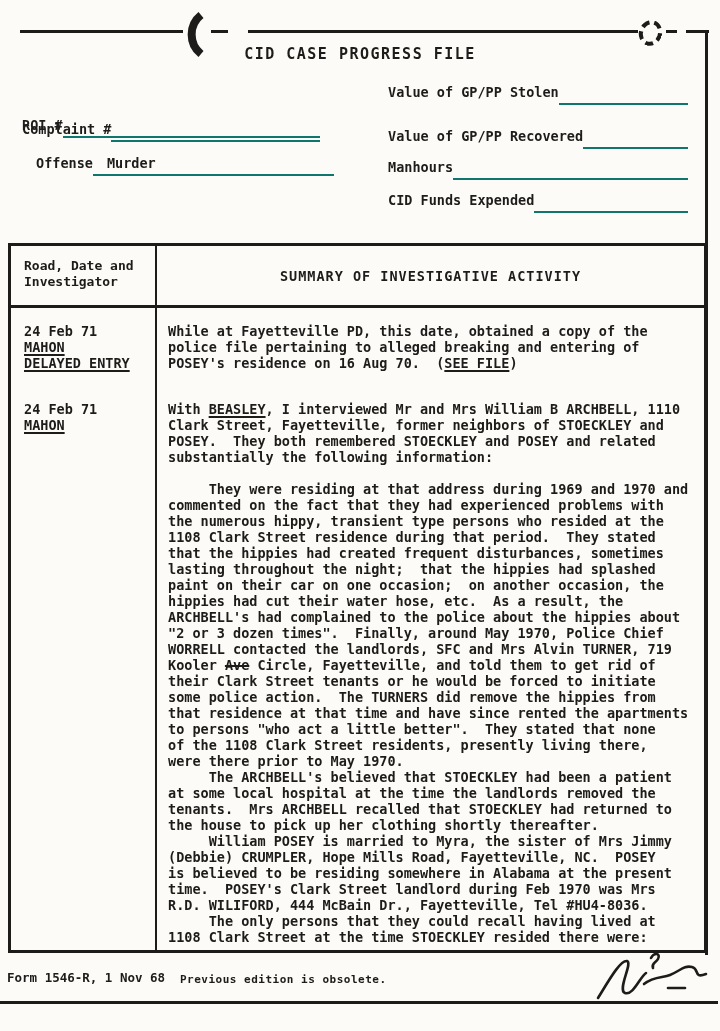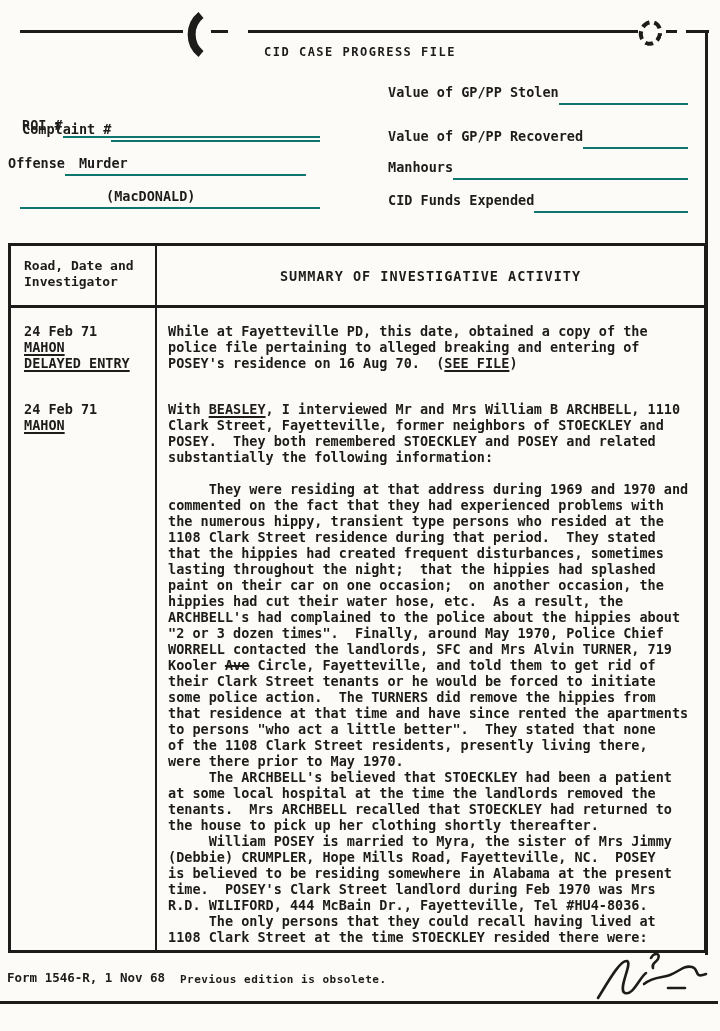--- a/index.html
+++ b/index.html
@@ -20,29 +20,29 @@
   .dash1{ left:211px; width:17px; }
   .seg2 { left:248px; width:390px; }
   .dash2{ left:666px; width:11px; }
   .seg3 { left:686px; width:23px; }
   .crescent { position:absolute; left:180px; top:10px; }
   .ringmark { position:absolute; left:639px; top:20px; width:23px; height:26px;
               border:4px dashed #1e1c1a; border-radius:50%; transform:rotate(20deg); }
   .vline { position:absolute; left:705px; top:30px; width:3px; height:925px; background:#1e1c1a; }
 
   .title { position:absolute; top:45px; left:0; width:720px; text-align:center;
-           font-size:12px; letter-spacing:1.5px; }
+           font-size:15px; letter-spacing:1.5px; }
 
   
   .frow { position:absolute; display:flex; height:21px; font-size:13.5px; }
   .flabel { white-space:pre; }
   .fline { flex:1; border-bottom:2px solid #0f766e; white-space:pre; }
   .l1 { left:22px; top:81px;  width:298px;margin-top:40px; }
   .l2 { left:22px; top:117px; width:298px; }
-  .l3 { left:8px; top:155px; width:298px;justify-content:space-between; }
+  .l3 { left:36px; top:155px; width:298px;justify-content:space-between; }
   .l4 { left:20px; top:188px; width:300px; }
   .r1 { left:388px; top:84px;  width:300px; }
   .r2 { left:388px; top:128px; width:300px; }
   .r3 { left:388px; top:159px; width:300px; }
   .r4 { left:388px; top:192px; width:300px; }
   .val-offense { padding-left:14px; }
   .val-subject { padding-left:86px; }
 
   
   .ctable { position:absolute; left:8px; top:243px; width:699px; height:710px;
@@ -89,23 +89,20 @@
     <span class="flabel">Complaint #</span>
     <span class="fline"></span>
   </div>
   <div class="frow l2">
     <span class="flabel">ROI #</span>
     <span class="fline"></span>
   </div>
   <div class="frow l3">
     <span class="flabel">Offense</span>
     <span class="fline val-offense">Murder</span>
-  </div>
-  <div class="frow l4">
-    <span class="fline val-subject">(MacDONALD)</span>
   </div>
 
   <div class="frow r1">
     <span class="flabel">Value of GP/PP Stolen</span>
     <span class="fline"></span>
   </div>
   <div class="frow r2">
     <span class="flabel">Value of GP/PP Recovered</span>
     <span class="fline"></span>
   </div>

